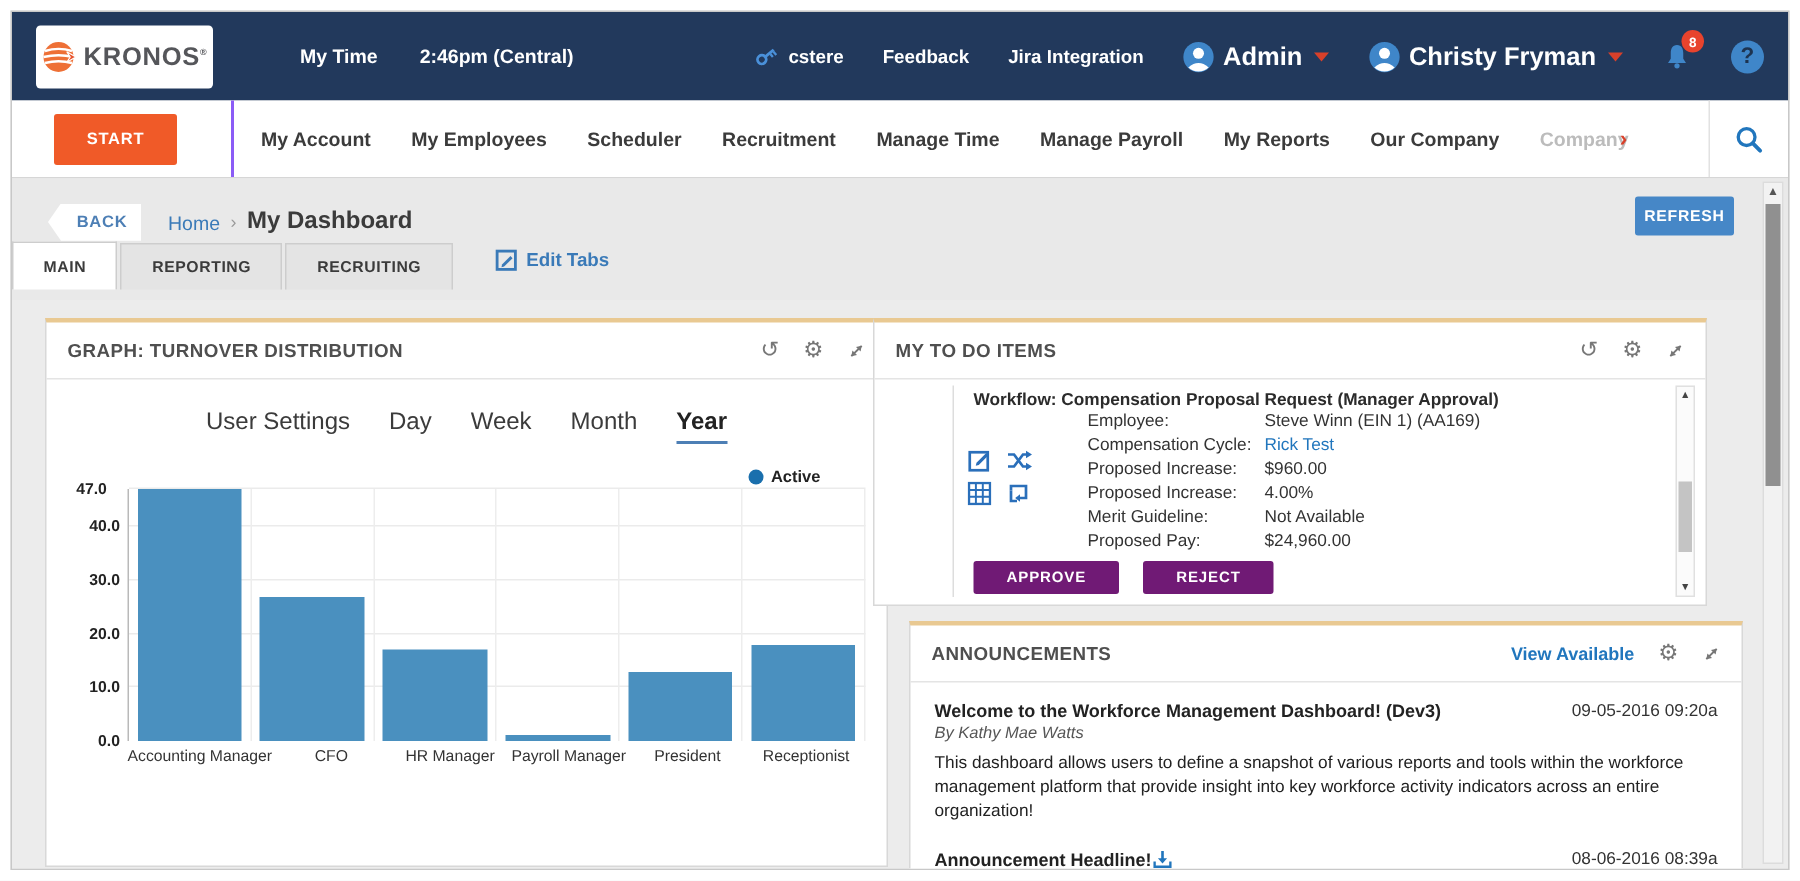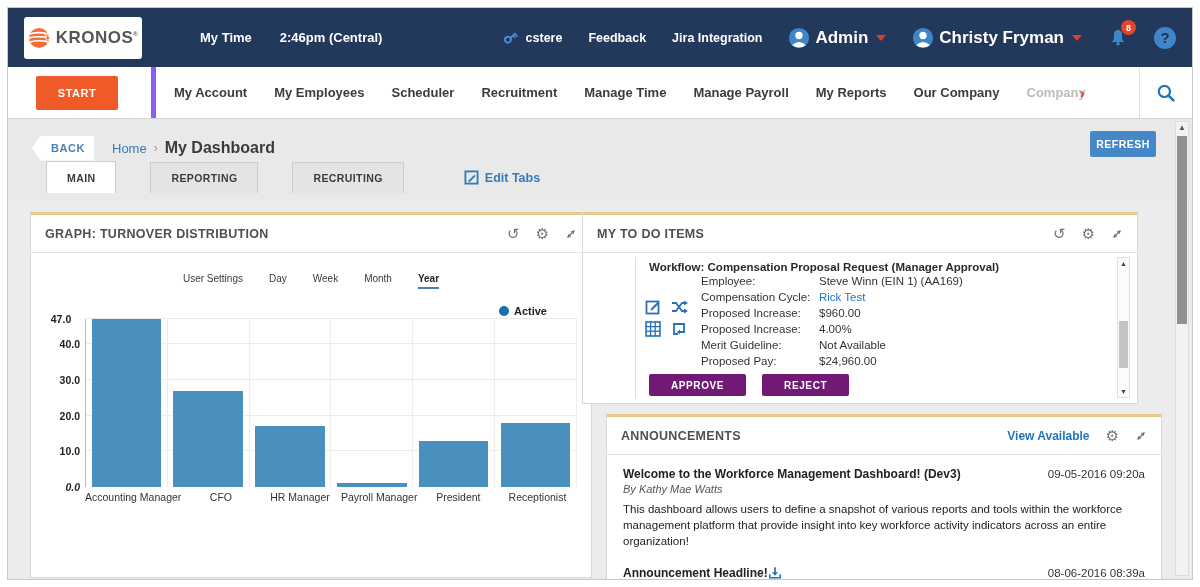--- a/index.html
+++ b/index.html
@@ -24,21 +24,21 @@
     border-top:6px solid #d8402a; margin-left:3px; }
   .bell-wrap { position:relative; cursor:pointer; }
   .badge { position:absolute; top:-7px; right:-8px; background:#e8432d; color:#fff;
     font-size:9px; font-weight:bold; border-radius:50%; width:15px; height:15px;
     display:flex; align-items:center; justify-content:center; }
   .help-circle { width:22px; height:22px; border-radius:50%; background:#3f86c9; color:#1d3350;
     font-size:15px; font-weight:bold; display:flex; align-items:center; justify-content:center; cursor:pointer; }
 
   
   .navbar { height:52px; background:#fff; border-bottom:1px solid #d6d6d6; display:flex; align-items:center; }
-  .start-cell { width:148px; height:100%; display:flex; align-items:center; border-right:5px solid #8b5cf6; padding-left:28px; }
+  .start-cell { width:148px; height:100%; display:flex; align-items:center; border-right:2px solid #8b5cf6; padding-left:28px; }
   .start-btn { background:#f05a28; color:#fff; border:none; font-weight:bold; font-size:11px;
     letter-spacing:.5px; width:82px; height:34px; border-radius:2px; cursor:pointer;
     font-family:"Liberation Sans", sans-serif; }
   .nav-items { display:flex; align-items:center; gap:27px; padding-left:18px; overflow:hidden; white-space:nowrap; }
   .nav-item { font-size:13px; font-weight:bold; color:#3b3b3b; cursor:pointer; }
   .nav-item.faded { color:#bcbcbc; }
   .more-arrow { color:#d8402a; font-weight:bold; font-size:15px; cursor:pointer; margin-left:-6px; }
   .nav-right { margin-left:auto; display:flex; align-items:center; height:100%; }
   .nav-sep { width:1px; height:100%; background:#e2e2e2; }
   .search-cell { width:52px; display:flex; align-items:center; justify-content:center; cursor:pointer; }
@@ -49,41 +49,41 @@
   .back-btn { background:#fff; color:#4d7fb5; font-weight:bold; font-size:11px; letter-spacing:.5px;
     width:62px; height:25px; display:flex; align-items:center; justify-content:center; padding-left:10px;
     clip-path:polygon(14% 0,100% 0,100% 100%,14% 100%,0 50%); cursor:pointer;
     border:none; font-family:"Liberation Sans", sans-serif; }
   .crumb-home { color:#3a7ab8; font-size:13px; margin-left:18px; cursor:pointer; }
   .crumb-sep { color:#999; font-size:12px; margin:0 7px; }
   .crumb-current { color:#3b3b3b; font-size:16px; font-weight:bold; }
   .refresh-btn { position:absolute; right:36px; top:12px; background:#4687c7; color:#fff;
     font-weight:bold; font-size:10.5px; letter-spacing:.5px; border:none; width:66px; height:26px;
     border-radius:2px; cursor:pointer; font-family:"Liberation Sans", sans-serif; }
-  .tab-row { display:flex; align-items:flex-end; padding-left:38px; height:32px;gap:32px; }
+  .tab-row { display:flex; align-items:center; height:32px; }
   .tab { height:31px; display:flex; align-items:center; justify-content:center; padding:0 20px;
     font-size:10.5px; font-weight:bold; color:#3b3b3b; letter-spacing:.4px;
     background:#e4e4e4; border:1px solid #cdcdcd; border-bottom:none; margin-right:2px; cursor:pointer; }
   .tab.active { background:#fff; height:32px; }
   .edit-tabs { display:flex; align-items:center; gap:6px; margin-left:26px; margin-bottom:8px;
     color:#3a7ab8; font-size:12.5px; font-weight:bold; cursor:pointer; }
 
   
   .content { position:relative; height:381px; background:#ececec; }
   .panel { position:absolute; background:#fff; border:1px solid #d8d8d8; border-top:3px solid #e9c992; }
   .panel-header { height:38px; display:flex; align-items:center; padding:0 14px; border-bottom:1px solid #e4e4e4; }
   .panel-title { font-size:12.5px; font-weight:bold; color:#4f4f4f; letter-spacing:.3px; }
   .panel-icons { margin-left:auto; display:flex; align-items:center; gap:16px; color:#777; }
   .pi { font-size:15px; cursor:pointer; line-height:1; }
   #graph-panel { left:22px; top:12px; width:562px; height:366px; }
   #todo-panel  { left:574px; top:12px; width:556px; height:192px; }
   #ann-panel   { left:598px; top:214px; width:556px; height:240px; }
 
   
-  .controls-row { display:flex; justify-content:center; gap:26px; margin-top:20px; font-size:10px; color:#3b3b3b; }
+  .controls-row { display:flex; justify-content:center; gap:26px; margin-top:20px; font-size:16px; color:#3b3b3b; }
   .ctrl { cursor:pointer; padding-bottom:3px; }
   .ctrl.sel { font-weight:bold; color:#222; border-bottom:2px solid #4d7fb5; }
   .legend-row { display:flex; justify-content:flex-end; align-items:center; gap:5px; padding-right:44px; margin-top:16px; }
   .legend-dot { width:10px; height:10px; border-radius:50%; background:#1a6fad; }
   .legend-label { font-size:11px; font-weight:bold; color:#222; }
   .chart { position:relative; margin:2px 14px 0 12px; }
   .plot { position:relative; margin-left:42px; height:168px; border-left:1px solid #b9b9b9; }
   .gridline { position:absolute; left:0; right:0; height:1px; background:#ebebeb; }
   .ytick { position:absolute; left:-44px; width:38px; text-align:right; font-size:10.5px; font-weight:bold; color:#222; }
   .slots { position:absolute; left:0; top:0; right:0; bottom:0; display:flex; }
@@ -92,21 +92,21 @@
   .xlabels { display:flex; margin-left:42px; margin-top:4px; }
   .xlabel { flex:1; text-align:center; font-size:10.5px; color:#333; white-space:nowrap; }
 
   
   .todo-body { position:relative; height:149px; padding:8px 30px 8px 66px; }
   .todo-rule { position:absolute; left:52px; top:4px; bottom:4px; width:1px; background:#ddd; }
   .wf-title { font-size:11.5px; font-weight:bold; color:#2b2b2b; }
   .icon-grid { position:absolute; left:62px; top:46px; width:46px; display:grid;
     grid-template-columns:20px 20px; gap:6px; }
   .icon-grid span { cursor:pointer; }
-  .fields { margin-left:52px; }
+  .fields { margin-left:76px; }
   .frow { display:flex; font-size:11.5px; line-height:16px; }
   .flabel { width:118px; color:#333; }
   .fvalue { color:#333; }
   .fvalue.link { color:#2176bd; cursor:pointer; }
   .todo-buttons { position:absolute; left:66px; bottom:6px; display:flex; gap:16px; }
   .dark-btn { background:#701a75; color:#fff; border:none; font-weight:bold; font-size:10px;
     letter-spacing:.6px; height:22px; padding:0 22px; border-radius:2px; cursor:pointer;
     font-family:"Liberation Sans", sans-serif; }
   .inner-scroll { position:absolute; right:7px; top:4px; bottom:4px; width:13px; border:1px solid #e0e0e0;
     background:#fbfbfb; }
@@ -266,21 +266,21 @@
           <span class="ctrl">Week</span>
           <span class="ctrl">Month</span>
           <span class="ctrl sel">Year</span>
         </div>
       <div class="legend-row">
         <span class="legend-dot"></span>
         <span class="legend-label">Active</span>
       </div>
       <div class="chart">
         <div class="plot" id="chart-plot">
-            <div class="ytick" style="bottom: calc(0% - 6px); font-style: italic;">0.0</div>
+            <div class="ytick" style="bottom: calc(0% - 6px);">0.0</div>
             <div class="gridline" style="bottom: 21.2766%;"></div>
             <div class="ytick" style="bottom: calc(21.2766% - 6px);">10.0</div>
             <div class="gridline" style="bottom: 42.5532%;"></div>
             <div class="ytick" style="bottom: calc(42.5532% - 6px);">20.0</div>
             <div class="gridline" style="bottom: 63.8298%;"></div>
             <div class="ytick" style="bottom: calc(63.8298% - 6px);">30.0</div>
             <div class="gridline" style="bottom: 85.1064%;"></div>
             <div class="ytick" style="bottom: calc(85.1064% - 6px);">40.0</div>
             <div class="gridline" style="bottom: 100%;"></div>
             <div class="ytick" style="bottom: calc(100% - 6px); text-align: center;">47.0</div>

